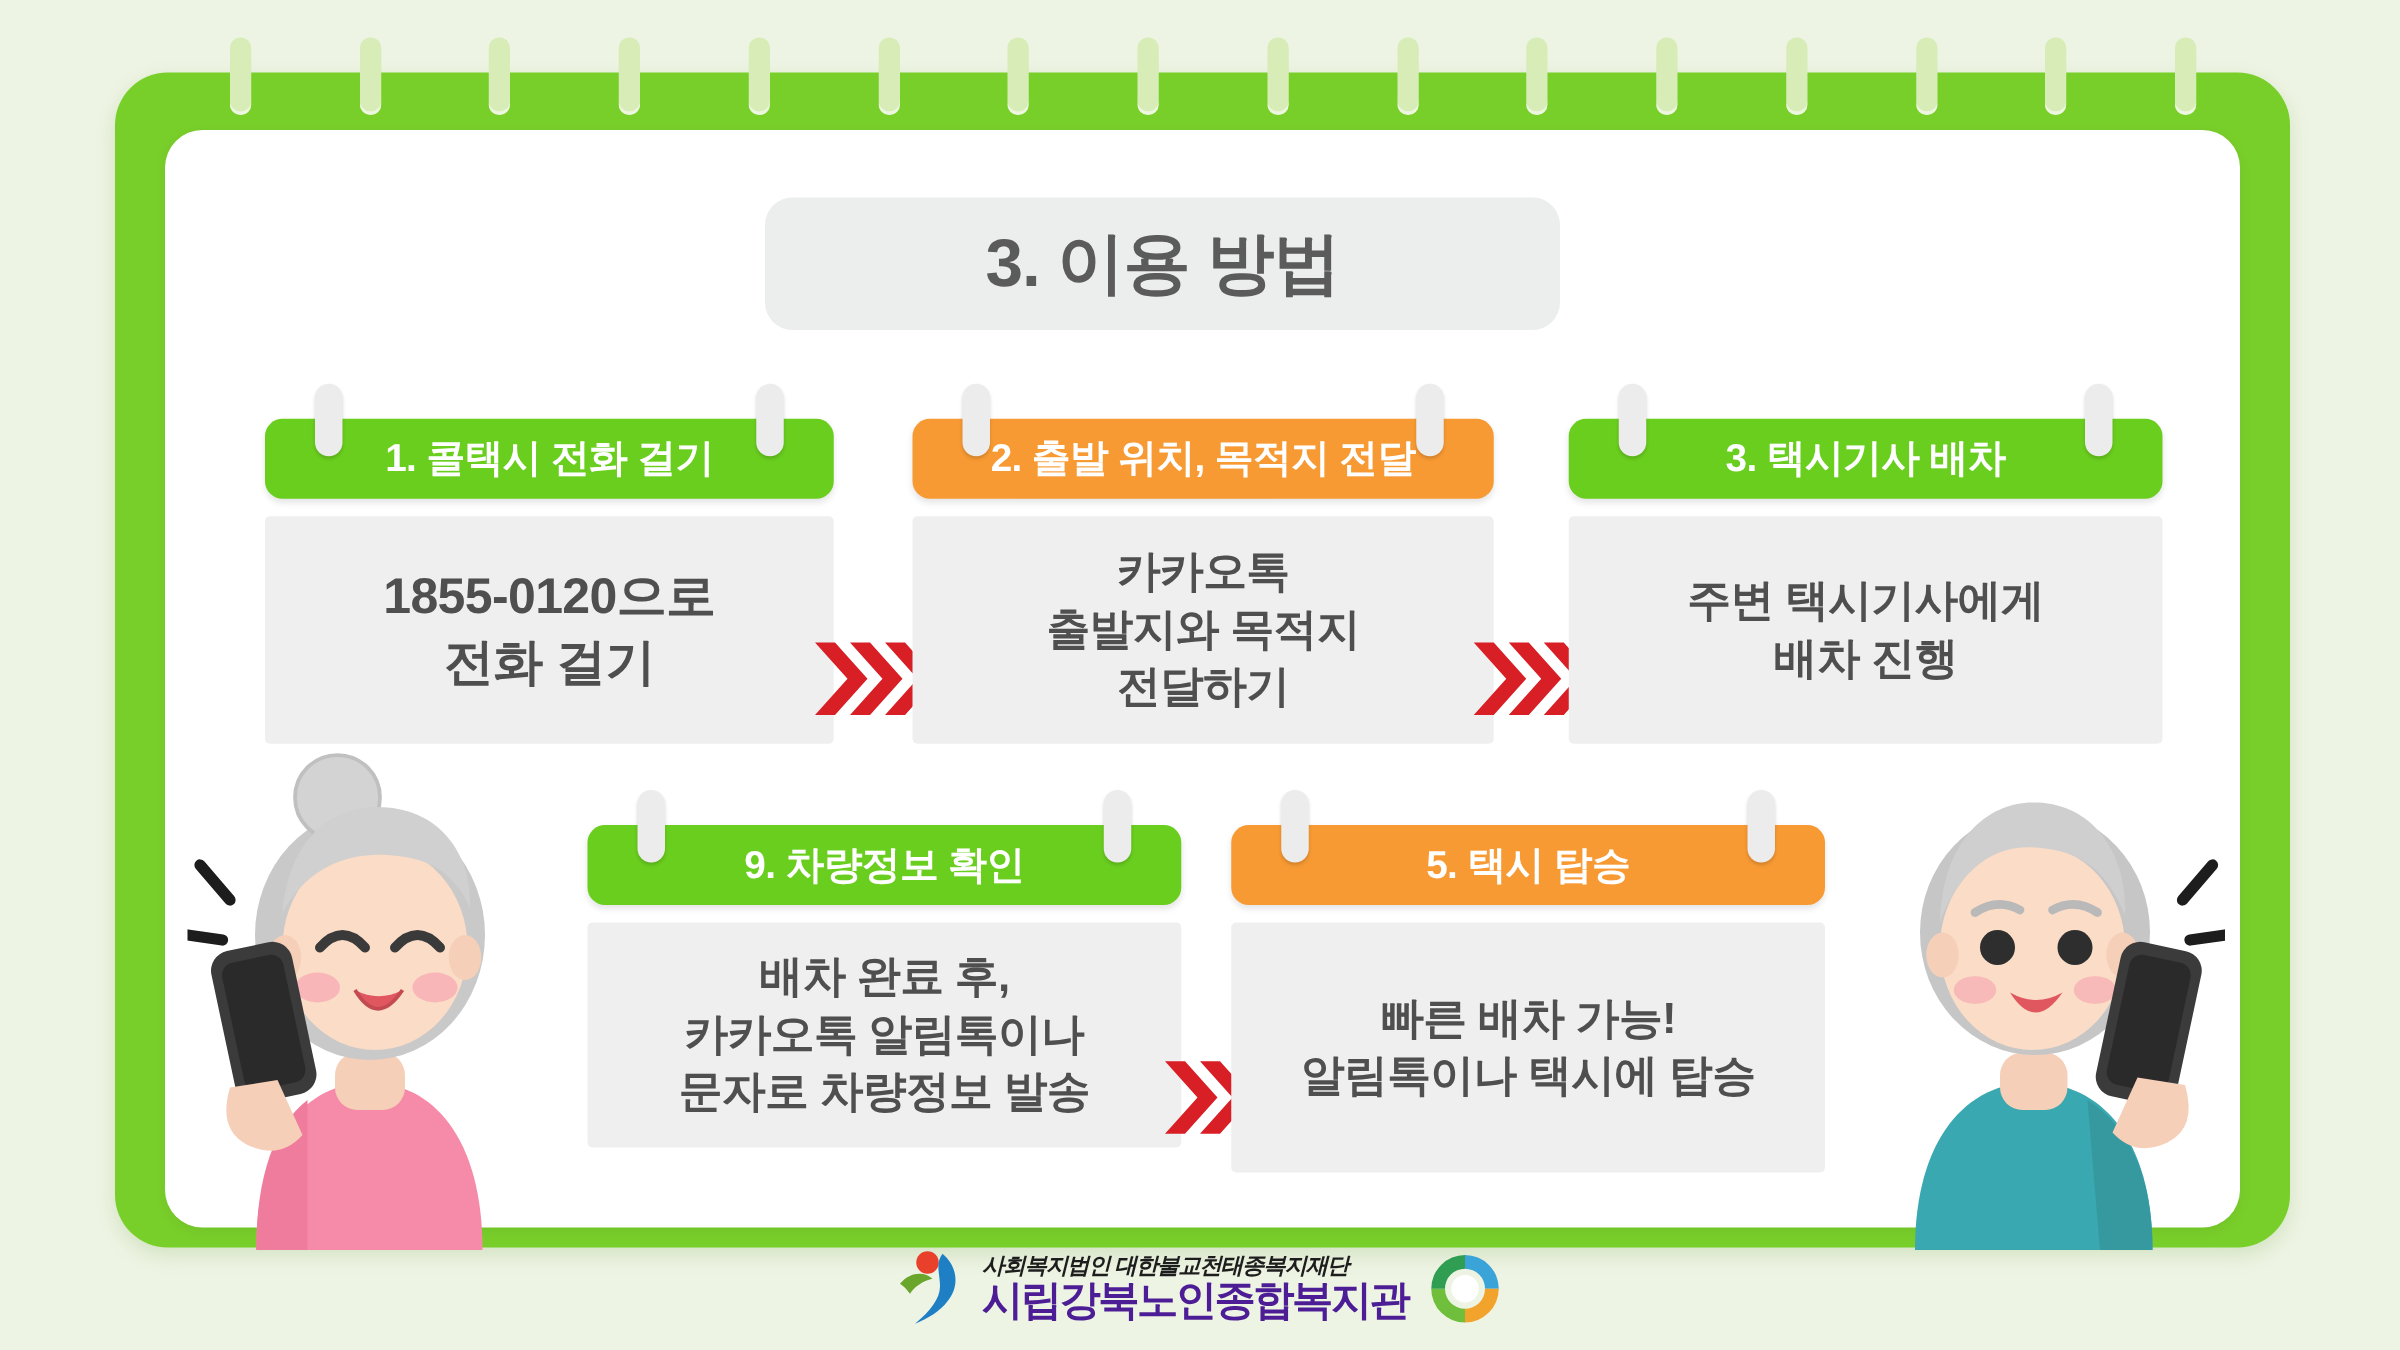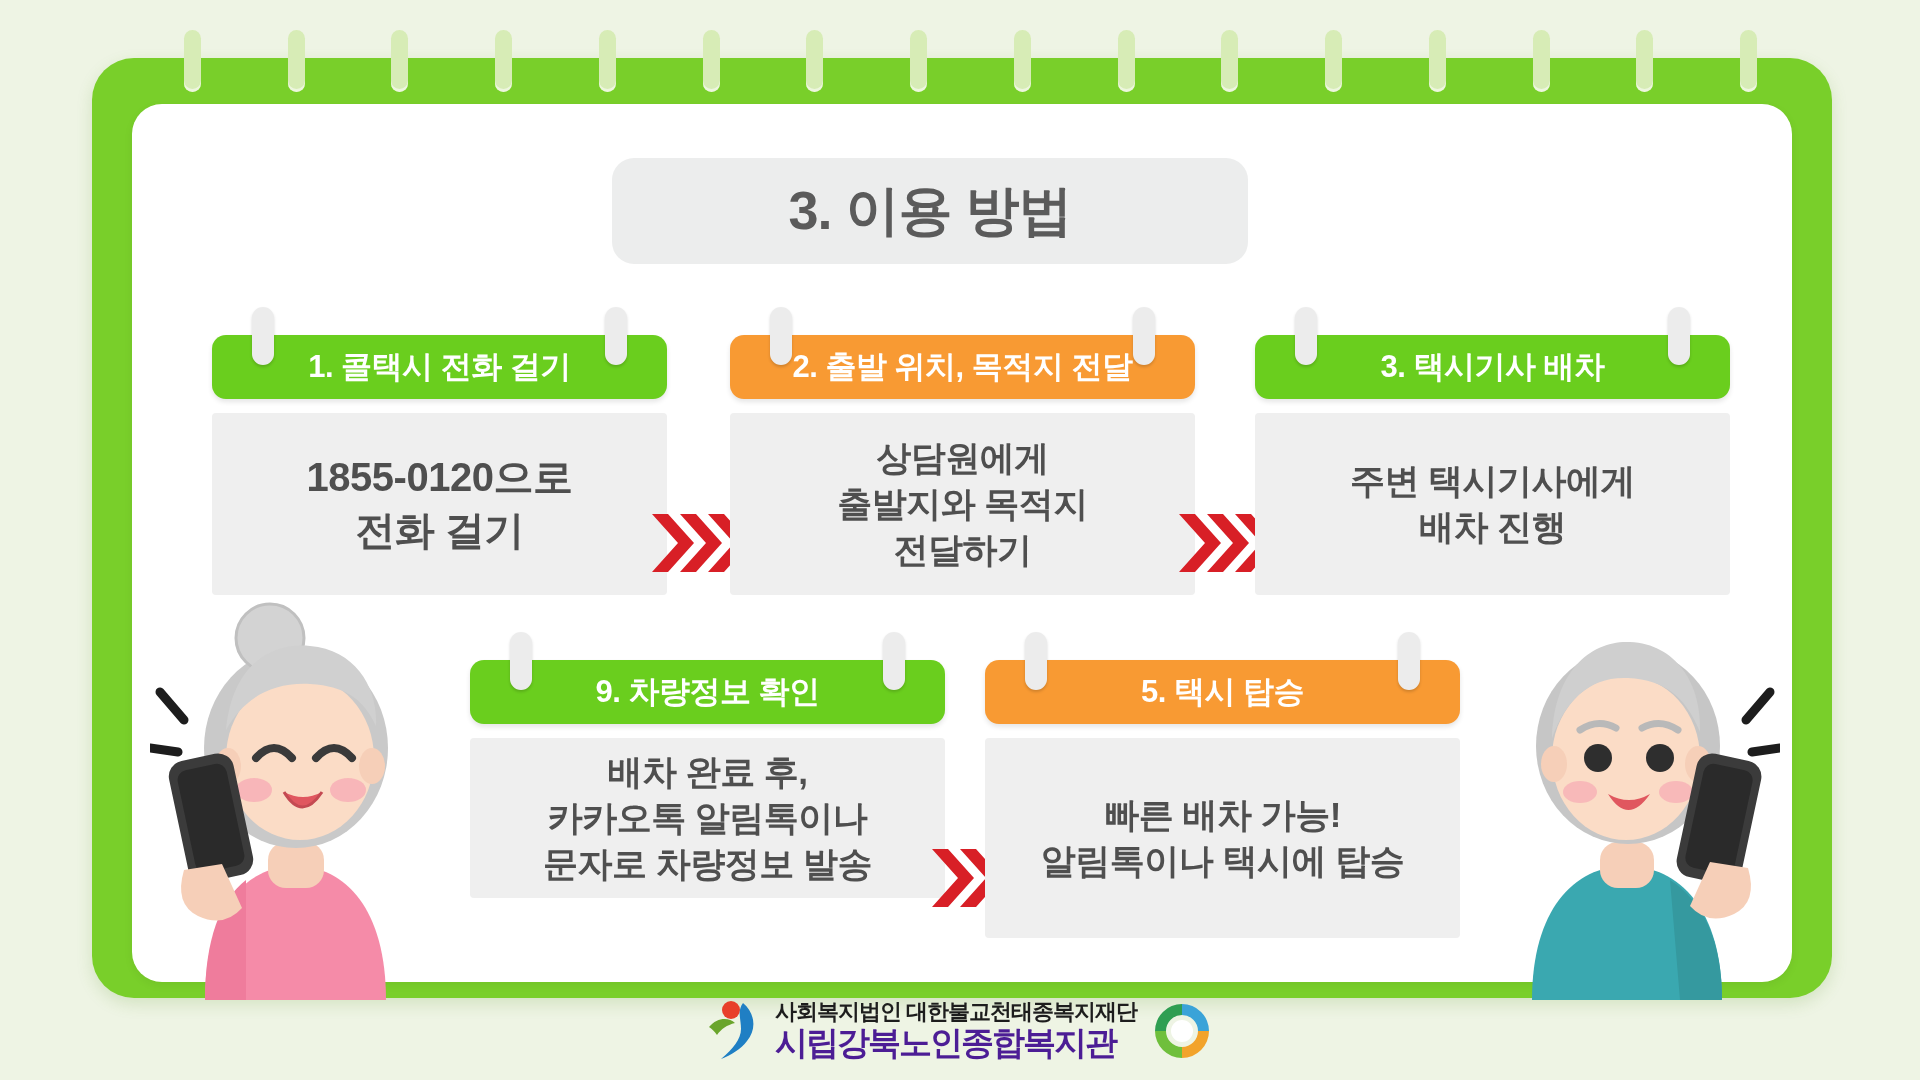--- a/index.html
+++ b/index.html
@@ -71,21 +71,21 @@
   
   .arrows{position:absolute;display:flex;gap:2px;}
 
   
   .footer{
     position:absolute;left:0;top:988px;width:1920px;height:86px;
     display:flex;align-items:center;justify-content:center;gap:10px;
   }
   .logo-mark{width:58px;height:64px;flex:0 0 auto;}
   .logo-text{display:flex;flex-direction:column;justify-content:center;}
-  .logo-text .l1{font-size:22px;font-weight:700;color:#1d1d1d;letter-spacing:-1px;line-height:1.1;}
+  .logo-text .l1{font-size:18px;font-weight:700;color:#1d1d1d;letter-spacing:-1px;line-height:1.1;font-style:italic;}
   .logo-text .l2{font-size:33px;font-weight:700;color:#4c1d95;letter-spacing:-2px;line-height:1.12;}
   .logo-ring{width:62px;height:62px;flex:0 0 auto;margin-left:4px;}
 
   
   .char{position:absolute;}
 </style>
 </head>
 <body>
 
 <div id="stage">
@@ -137,21 +137,21 @@
     </svg>
   </div>
 
   <div class="step" style="left:730px;top:335px;width:465px;">
     <div class="tab orange">
       <span class="pin l"></span>
       <span class="pin r"></span>
       <span>2. 출발 위치, 목적지 전달</span>
     </div>
     <div class="box" style="height:182px;">
-      <div class="ln">상담원에게</div>
+      <div class="ln">카카오톡</div>
       <div class="ln">출발지와 목적지</div>
       <div class="ln">전달하기</div>
     </div>
   </div>
 
   <div class="arrows" style="left:1175px;top:510px;">
     <svg width="100" height="66" viewBox="0 0 100 66" aria-hidden="true">
       <g fill="#d81f26">
         <path d="M4 4 L30 33 L4 62 L20 62 L46 33 L20 4 Z"></path>
         <path d="M32 4 L58 33 L32 62 L48 62 L74 33 L48 4 Z"></path>
@@ -171,21 +171,21 @@
       <div class="ln">배차 진행</div>
     </div>
   </div>
 
   <div class="step" style="left:470px;top:660px;width:475px;">
     <div class="tab green">
       <span class="pin l"></span>
       <span class="pin r"></span>
       <span>9. 차량정보 확인</span>
     </div>
-    <div class="box" style="height:160px;">
+    <div class="box" style="height:180px;">
       <div class="ln">배차 완료 후,</div>
       <div class="ln">카카오톡 알림톡이나</div>
       <div class="ln">문자로 차량정보 발송</div>
     </div>
   </div>
 
   <div class="arrows" style="left:928px;top:845px;">
     <svg width="100" height="66" viewBox="0 0 100 66" aria-hidden="true">
       <g fill="#d81f26">
         <path d="M4 4 L30 33 L4 62 L20 62 L46 33 L20 4 Z"></path>

